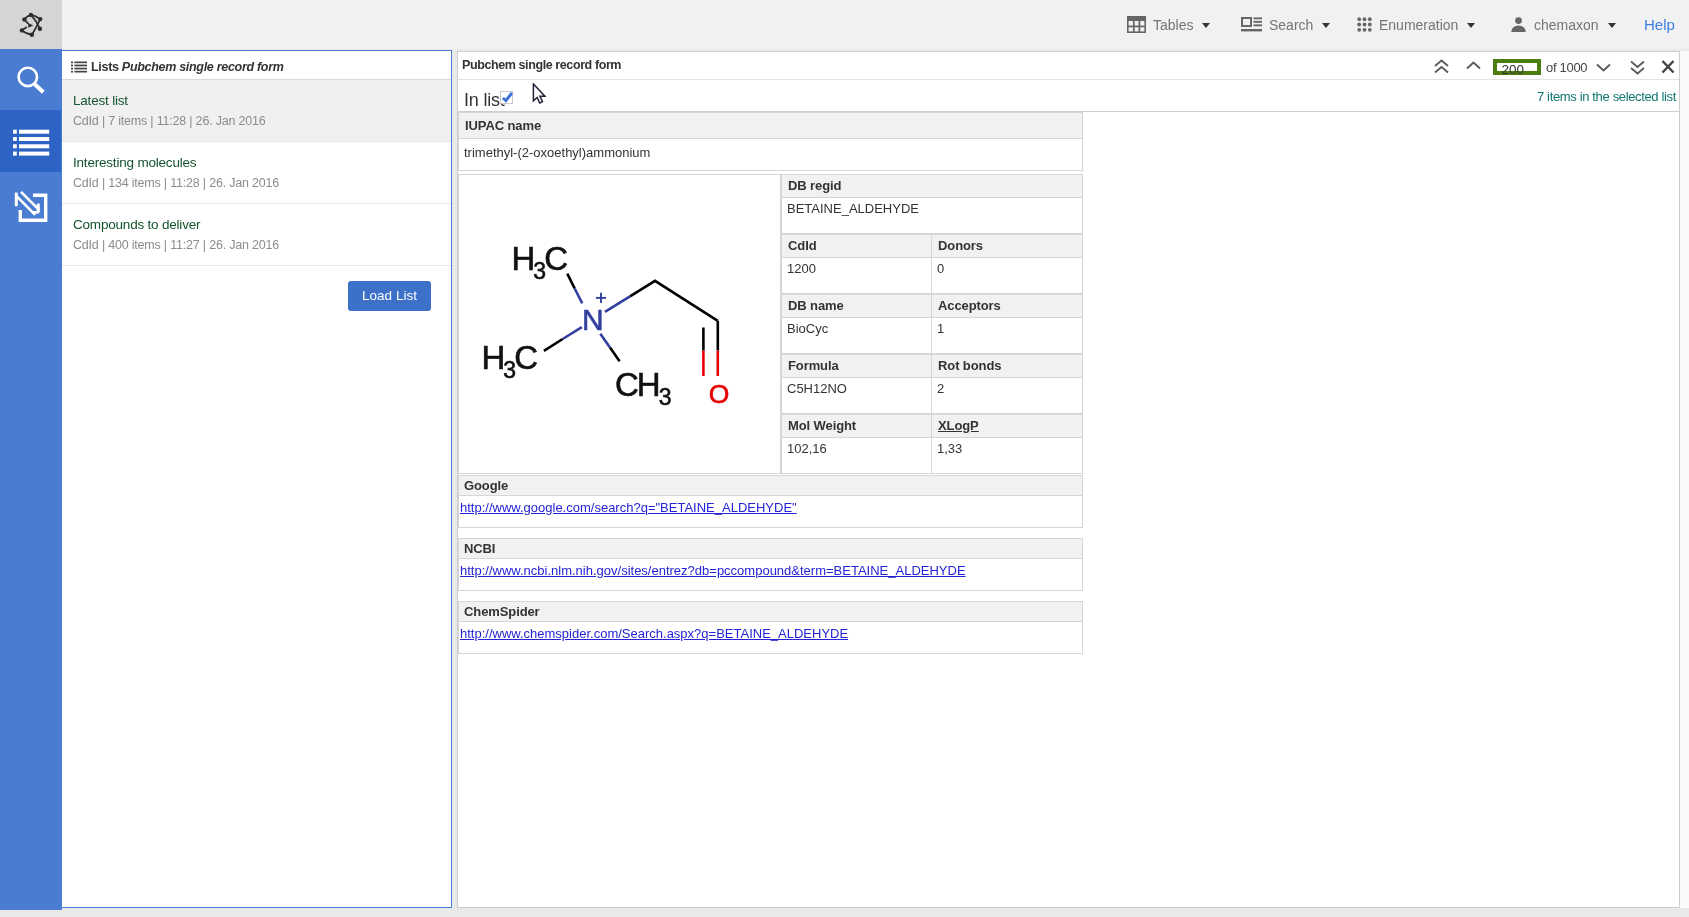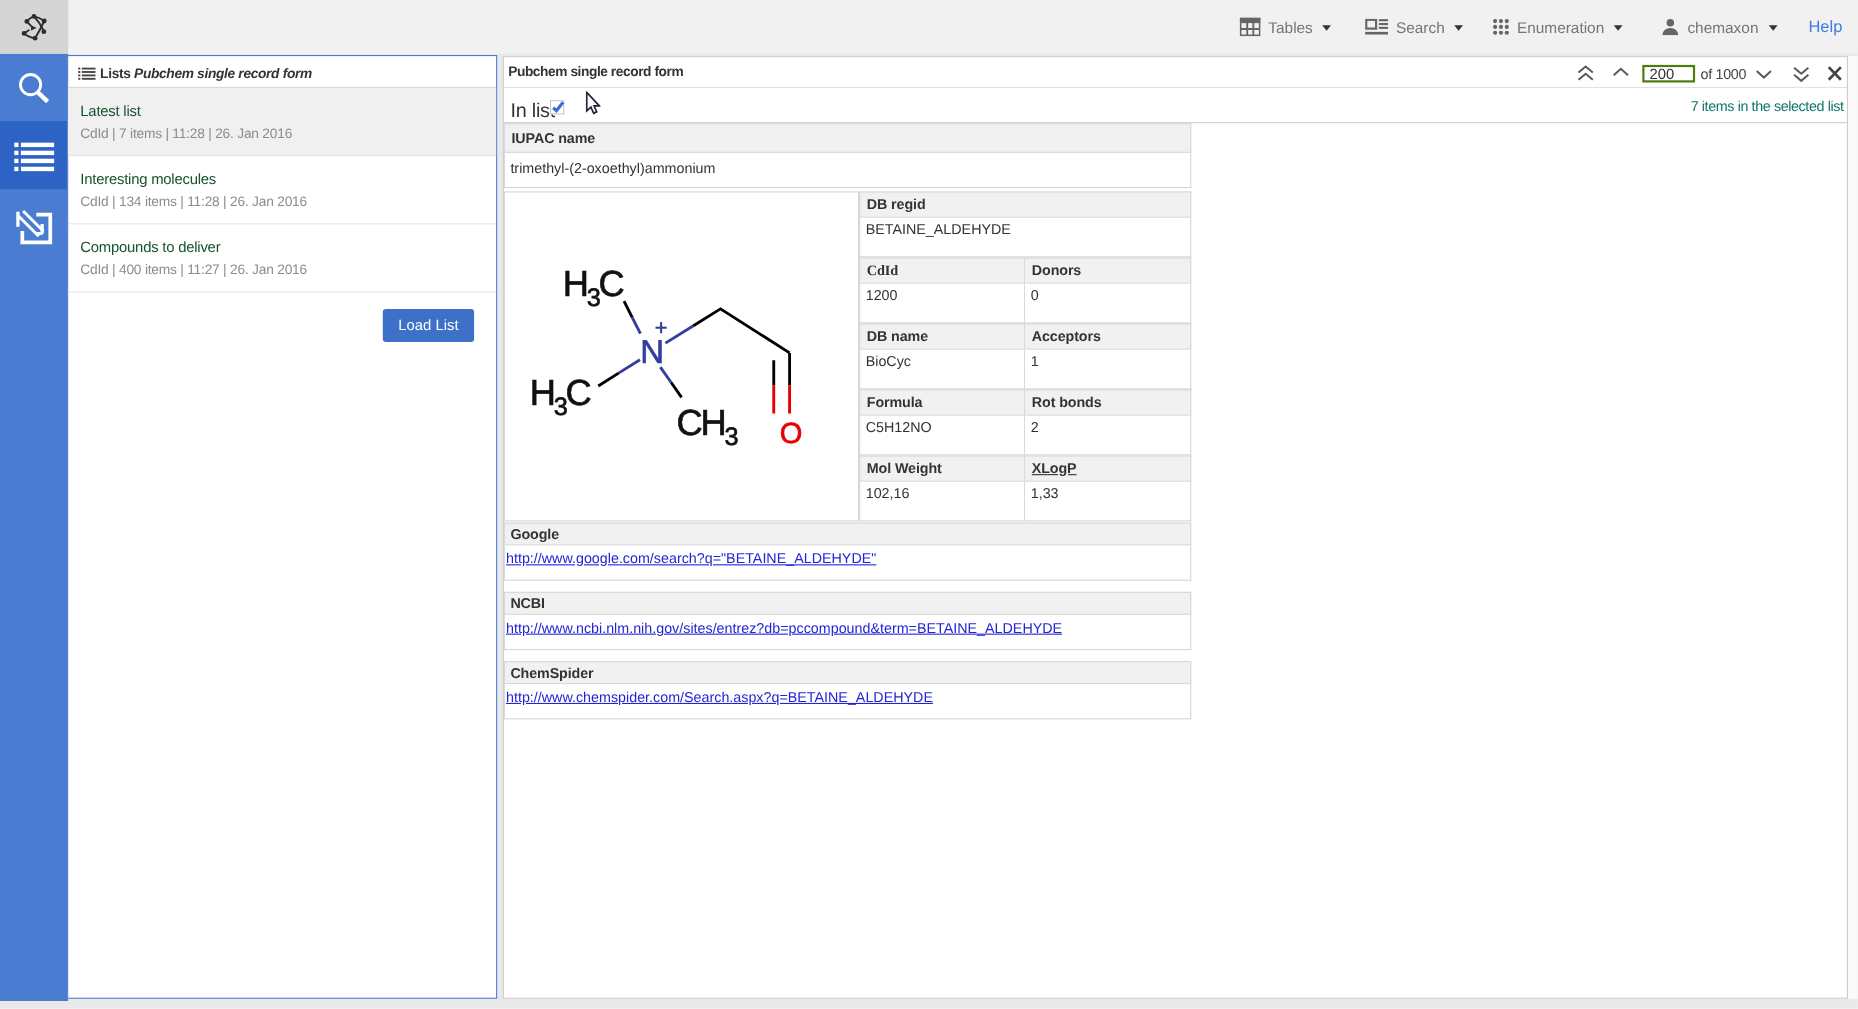--- a/index.html
+++ b/index.html
@@ -189,21 +189,21 @@
       <polyline points="34,9.5 40.5,3.5 47,9.5"></polyline>
       <polyline points="164,5.5 170.5,11.5 177,5.5"></polyline>
       <polyline points="198,2.5 204.5,8 211,2.5"></polyline>
         <polyline points="198,9 204.5,14.5 211,9"></polyline>
     </g>
     <g stroke="#444" stroke-width="2.4">
         <line x1="229.5" y1="2" x2="240.5" y2="13.5"></line>
         <line x1="240.5" y1="2" x2="229.5" y2="13.5"></line>
       </g>
   </svg>
-  <span class="abs" style="left:1034.5px;top:7.5px;width:48px;height:16px;border:2px solid #4d7c0f;background:#fff;font-size:13.5px;line-height:14px;padding:0 0 0 5px;">200</span>
+  <span class="abs" style="left:1034.5px;top:7.5px;width:48px;height:16px;border:4px solid #4d7c0f;background:#fff;font-size:13.5px;line-height:14px;padding:0 0 0 5px;">200</span>
   <span class="abs" style="left:1088px;top:9px;font-size:13px;letter-spacing:-0.3px;color:#444;">of 1000</span>
 
   <div class="abs fh" style="left:0;top:60.5px;width:625px;height:27px;line-height:25px;">IUPAC name</div>
   <div class="abs fv" style="left:0;top:87.5px;width:625px;height:32px;">trimethyl-(2-oxoethyl)ammonium</div>
 
   <div class="abs" style="left:0;top:122.5px;width:323px;height:300px;border:1px solid #d6d6d6;background:#fff;"></div>
   <svg class="abs" style="left:0;top:122.5px;" width="323" height="300" viewBox="458 173.5 323 300">
     <g stroke="#000" stroke-width="2.6" fill="none">
       <path d="M567.3,273.2 L574.7,288"></path>
       <path d="M630,295.8 L655,280.3 L717.8,320.3"></path>
@@ -229,21 +229,21 @@
       <text x="481.5" y="368">H<tspan font-size="23" dy="9">3</tspan><tspan font-size="33" dy="-9">C</tspan></text>
       <text x="615" y="395">CH<tspan font-size="23" dy="9">3</tspan></text>
     </g>
     <text x="592.8" y="329.5" fill="#333f9f" stroke="#333f9f" stroke-width="0.6" font-size="30px" text-anchor="middle">N</text>
     <text x="719.1" y="402.5" fill="#e60000" stroke="#e60000" stroke-width="0.6" font-size="26.5px" text-anchor="middle">O</text>
   </svg>
 
   <div class="abs" style="left:323px;top:122.5px;width:302px;height:300px;padding-left:12px;">
     <div class="abs fh" style="left:0;top:0;width:302px;height:24px;line-height:22px;">DB regid</div>
     <div class="abs fv" style="left:0;top:24px;width:302px;height:36px;padding-top:3px;">BETAINE_ALDEHYDE</div>
-    <div class="abs fh" style="left:0;top:60px;width:151px;height:24px;line-height:22px;font-family:Liberation Serif, serif;">CdId</div>
+    <div class="abs fh" style="left:0;top:60px;width:151px;height:24px;line-height:22px;">CdId</div>
     <div class="abs fh" style="left:151px;top:60px;width:151px;height:24px;line-height:22px;border-left:none;">Donors</div>
     <div class="abs fv" style="left:0;top:84px;width:151px;height:36px;padding-top:3px;">1200</div>
     <div class="abs fv" style="left:151px;top:84px;width:151px;height:36px;border-left:none;padding-top:3px;">0</div>
     <div class="abs fh" style="left:0;top:120px;width:151px;height:24px;line-height:22px;">DB name</div>
     <div class="abs fh" style="left:151px;top:120px;width:151px;height:24px;line-height:22px;border-left:none;">Acceptors</div>
     <div class="abs fv" style="left:0;top:144px;width:151px;height:36px;padding-top:3px;">BioCyc</div>
     <div class="abs fv" style="left:151px;top:144px;width:151px;height:36px;border-left:none;padding-top:3px;">1</div>
     <div class="abs fh" style="left:0;top:180px;width:151px;height:24px;line-height:22px;">Formula</div>
     <div class="abs fh" style="left:151px;top:180px;width:151px;height:24px;line-height:22px;border-left:none;">Rot bonds</div>
     <div class="abs fv" style="left:0;top:204px;width:151px;height:36px;padding-top:3px;">C5H12NO</div>

